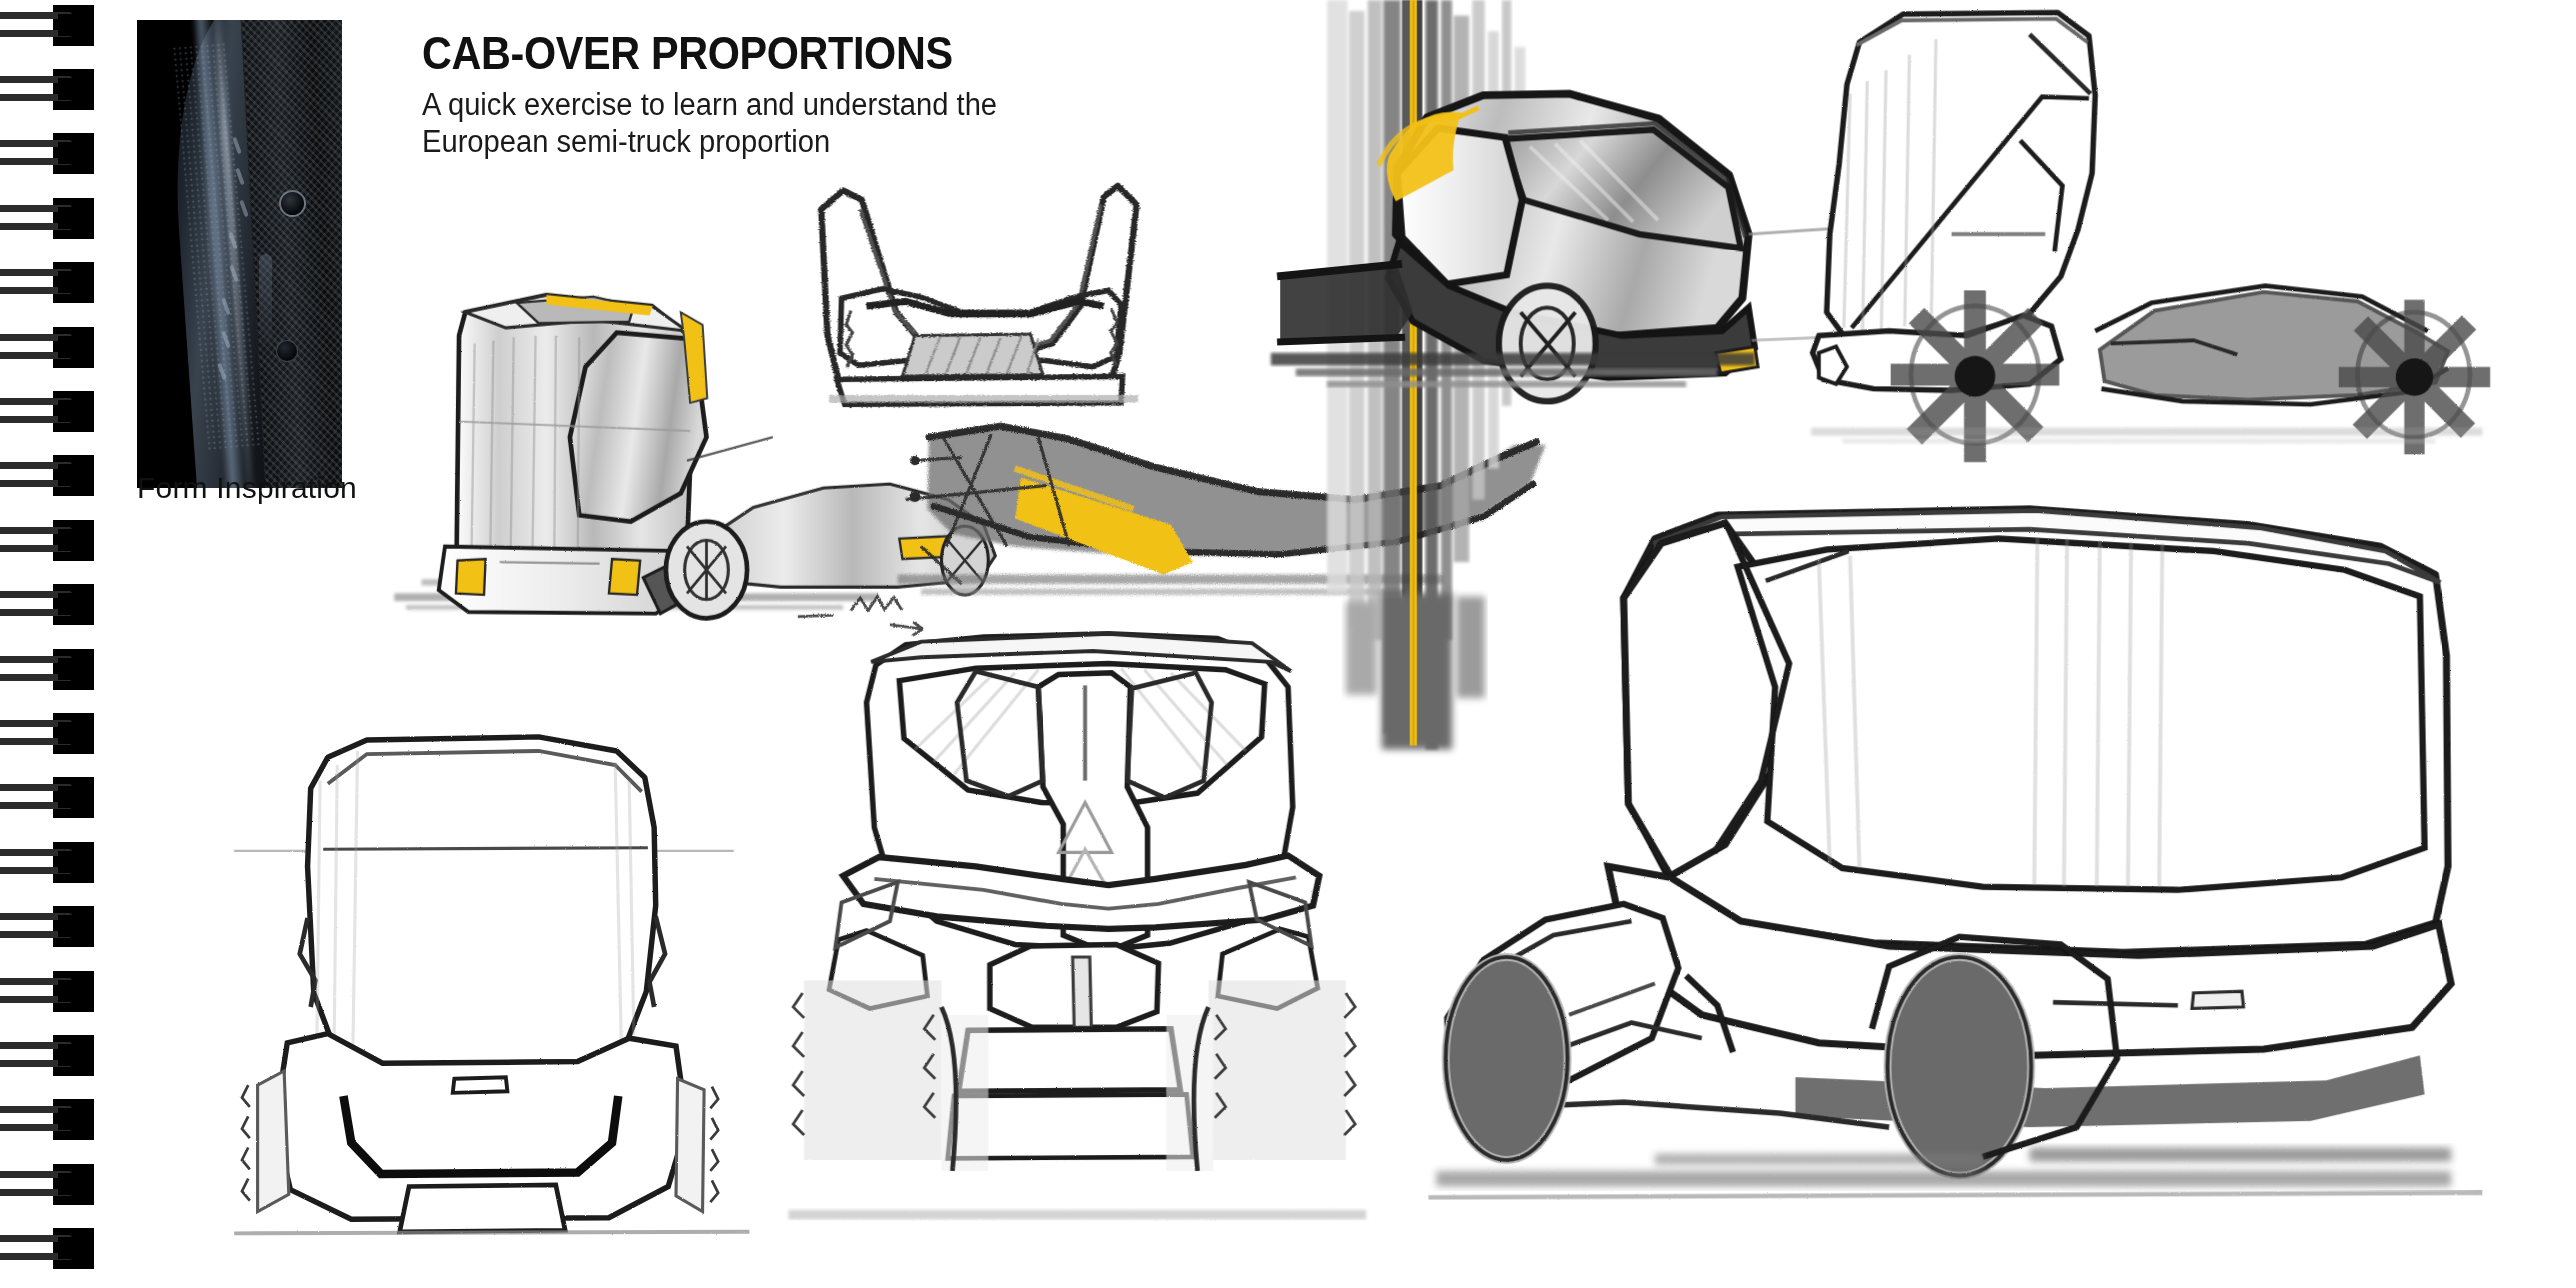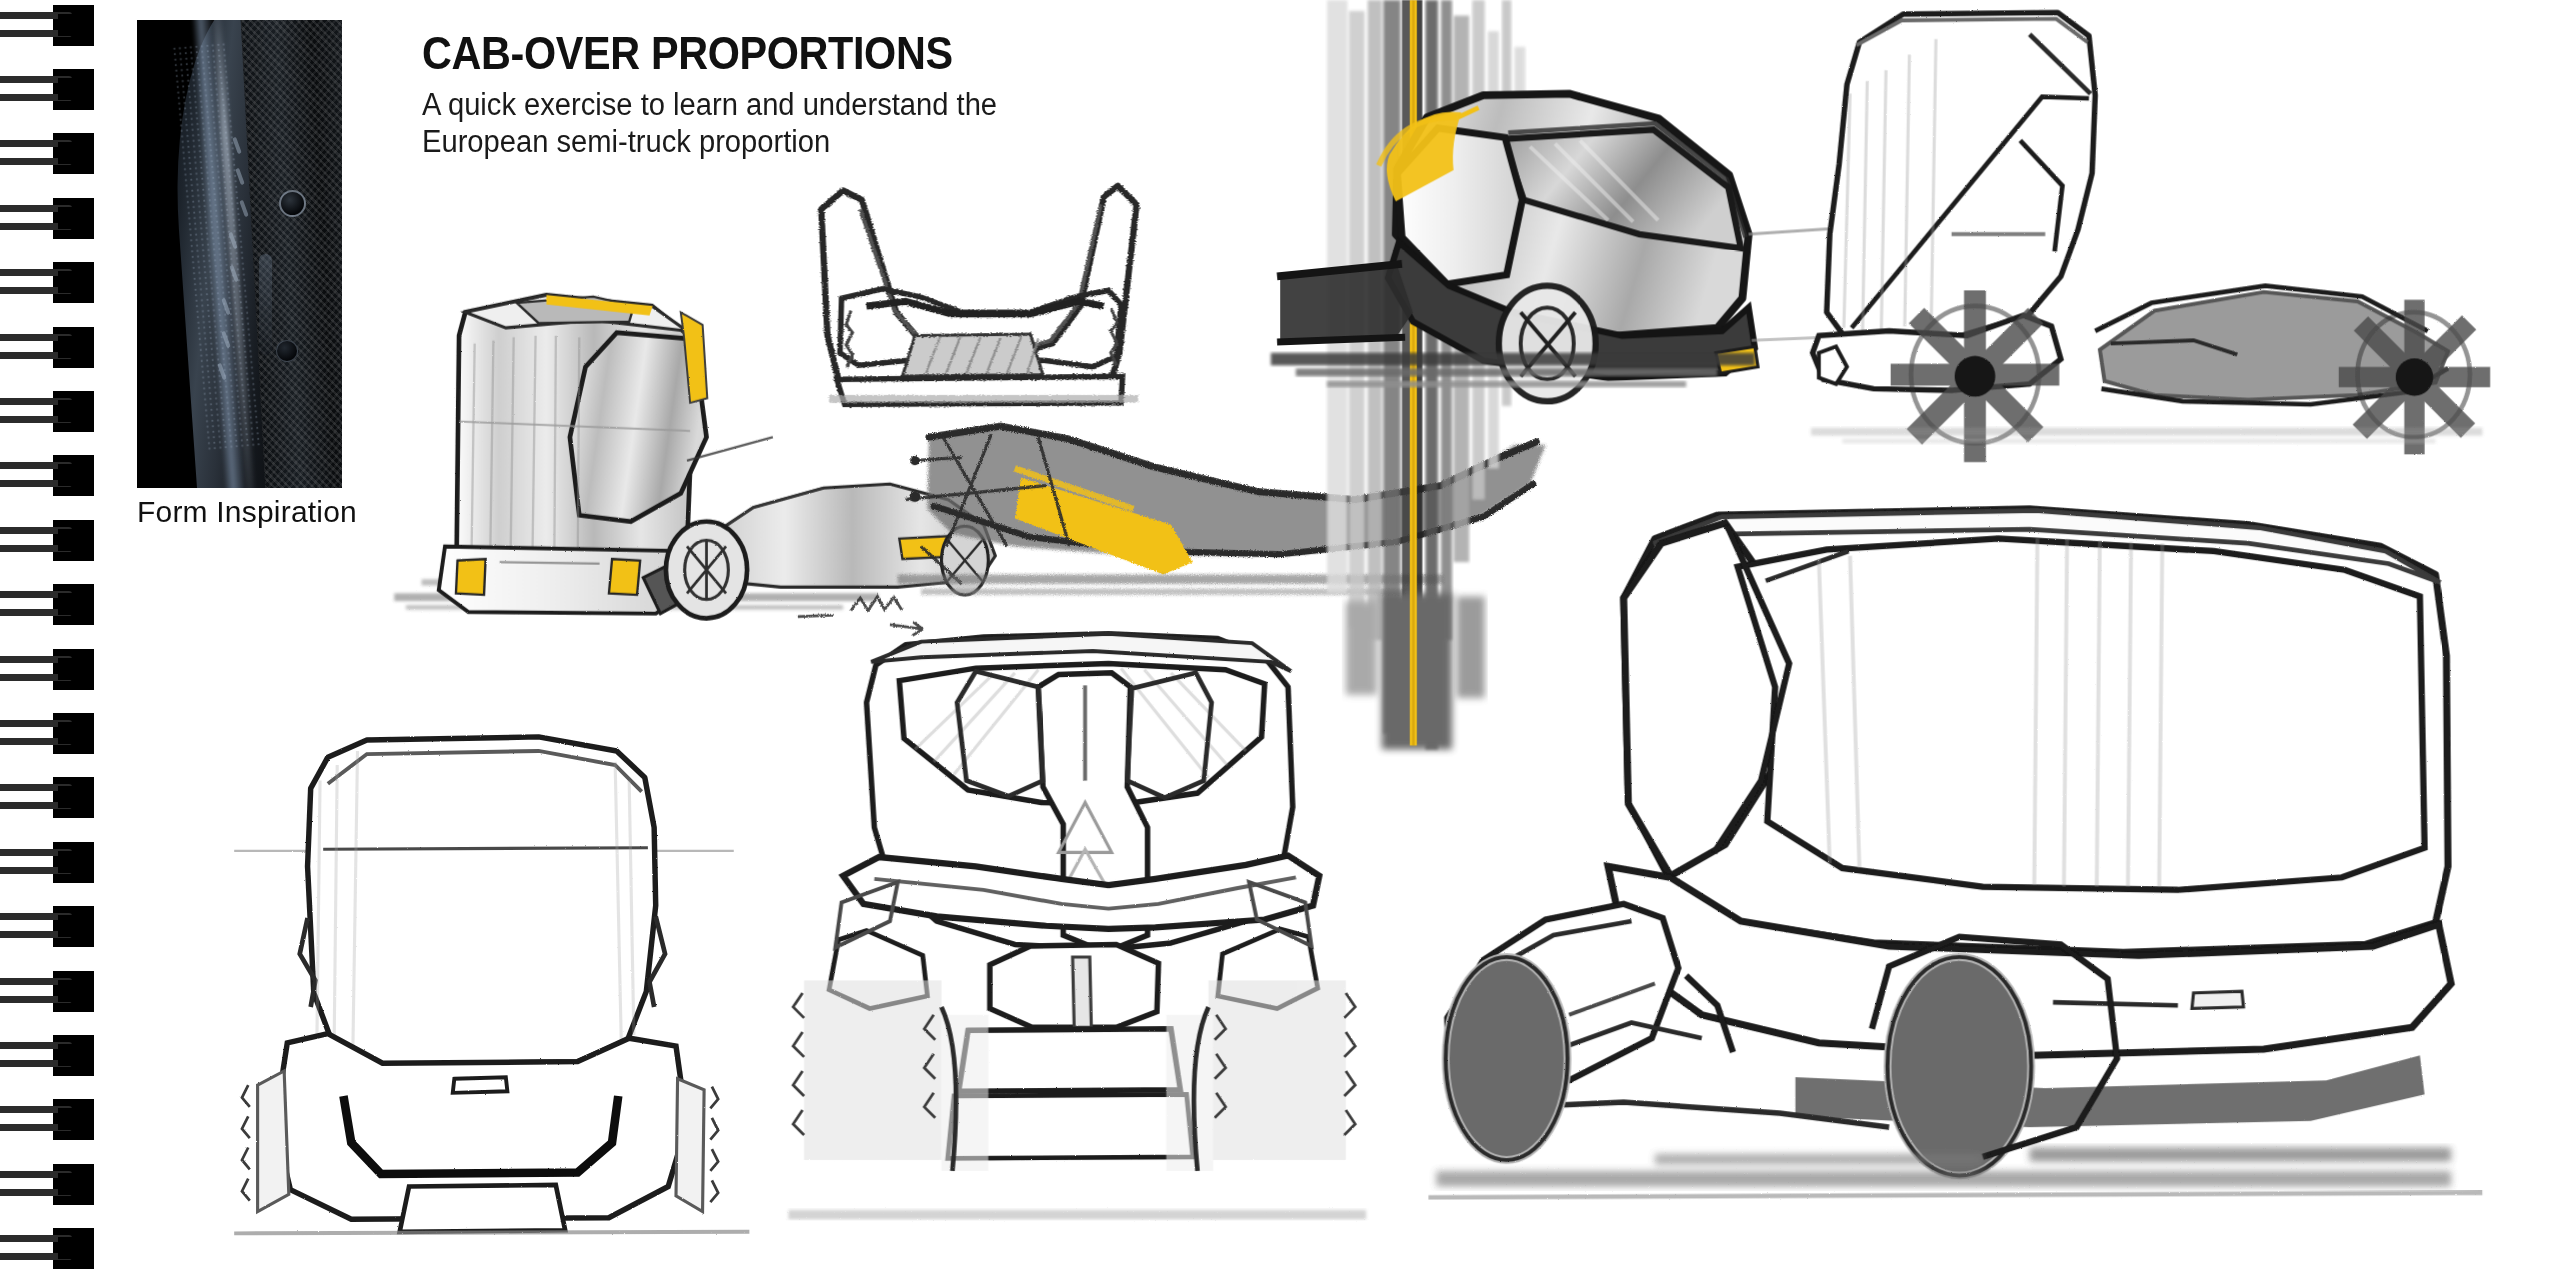--- a/index.html
+++ b/index.html
@@ -37,21 +37,21 @@
   .stitch{position:absolute;width:3.9px;height:17px;border-radius:2.3px;background:rgba(170,186,205,.45);}
   .ph-btn{position:absolute;left:142px;top:170px;width:23.4px;height:23.4px;border-radius:50%;
     border:2.3px solid rgba(185,200,218,.55);background:radial-gradient(circle at 38% 34%,#2d343c,#05070a 70%);}
   .ph-btn2{position:absolute;left:139px;top:320px;width:20px;height:20px;border-radius:50%;
     border:1.6px solid rgba(150,166,186,.35);background:radial-gradient(circle at 38% 34%,#222830,#05070a 70%);}
   .ph-slot{position:absolute;left:122px;top:234px;width:12.5px;height:101px;border-radius:6.2px;
     background:linear-gradient(180deg,rgba(110,126,146,.35),rgba(30,36,44,.2));filter:blur(0.5px);}
   .ph-hi{position:absolute;left:94px;top:-31px;width:7.8px;height:578px;transform:rotate(-4deg);
     background:linear-gradient(180deg,rgba(210,222,238,0),rgba(210,222,238,.5) 25%,rgba(210,222,238,.18) 75%,rgba(210,222,238,0));
     filter:blur(2px);}
-  #photo-caption{position:absolute;left:0;top:475px;width:328px;font-size:30px;color:#111;
+  #photo-caption{position:absolute;left:0;top:451px;width:328px;font-size:30px;color:#111;
     letter-spacing:0.2px;white-space:nowrap;}
 
   
   #title{position:absolute;left:422px;top:25px;font-size:47px;font-weight:bold;color:#111;
     letter-spacing:-0.4px;transform:scaleX(.88);transform-origin:left top;white-space:nowrap;}
   #subtitle{position:absolute;left:422px;top:87px;font-size:31px;color:#1a1a1a;line-height:1.18;
     transform:scaleX(.94);transform-origin:left top;}
   #subtitle div{white-space:nowrap;}
 
   

